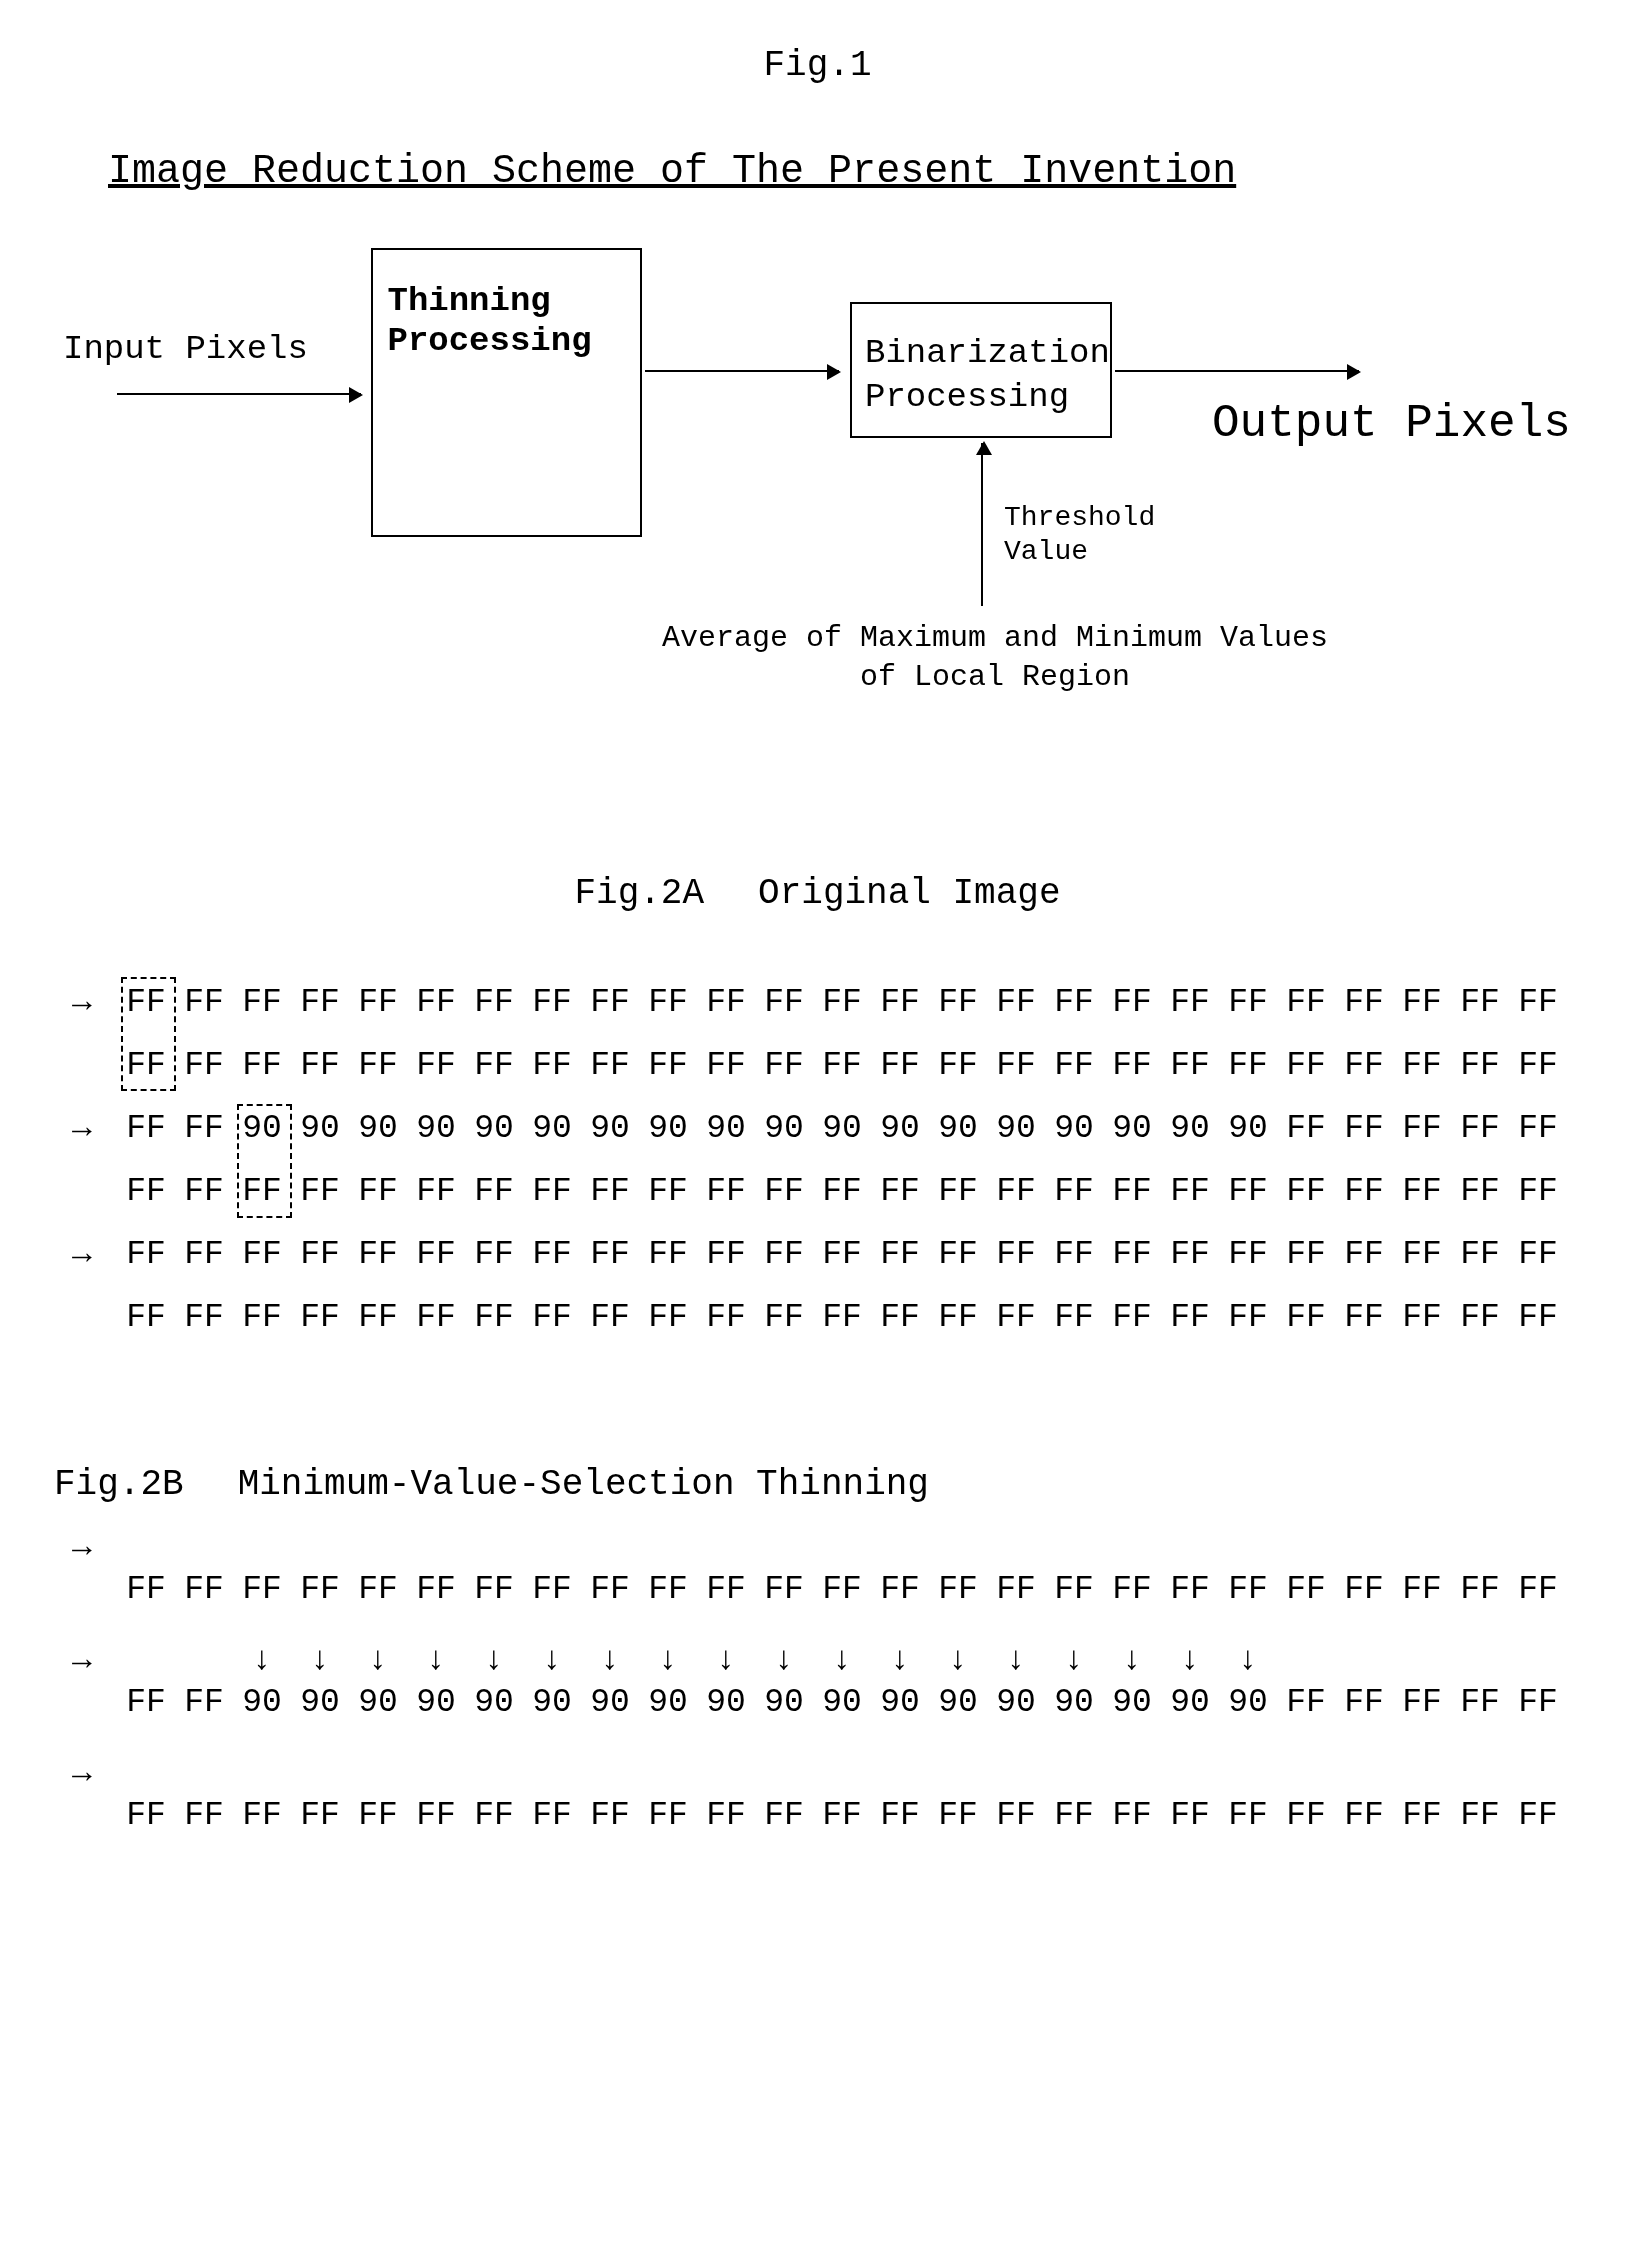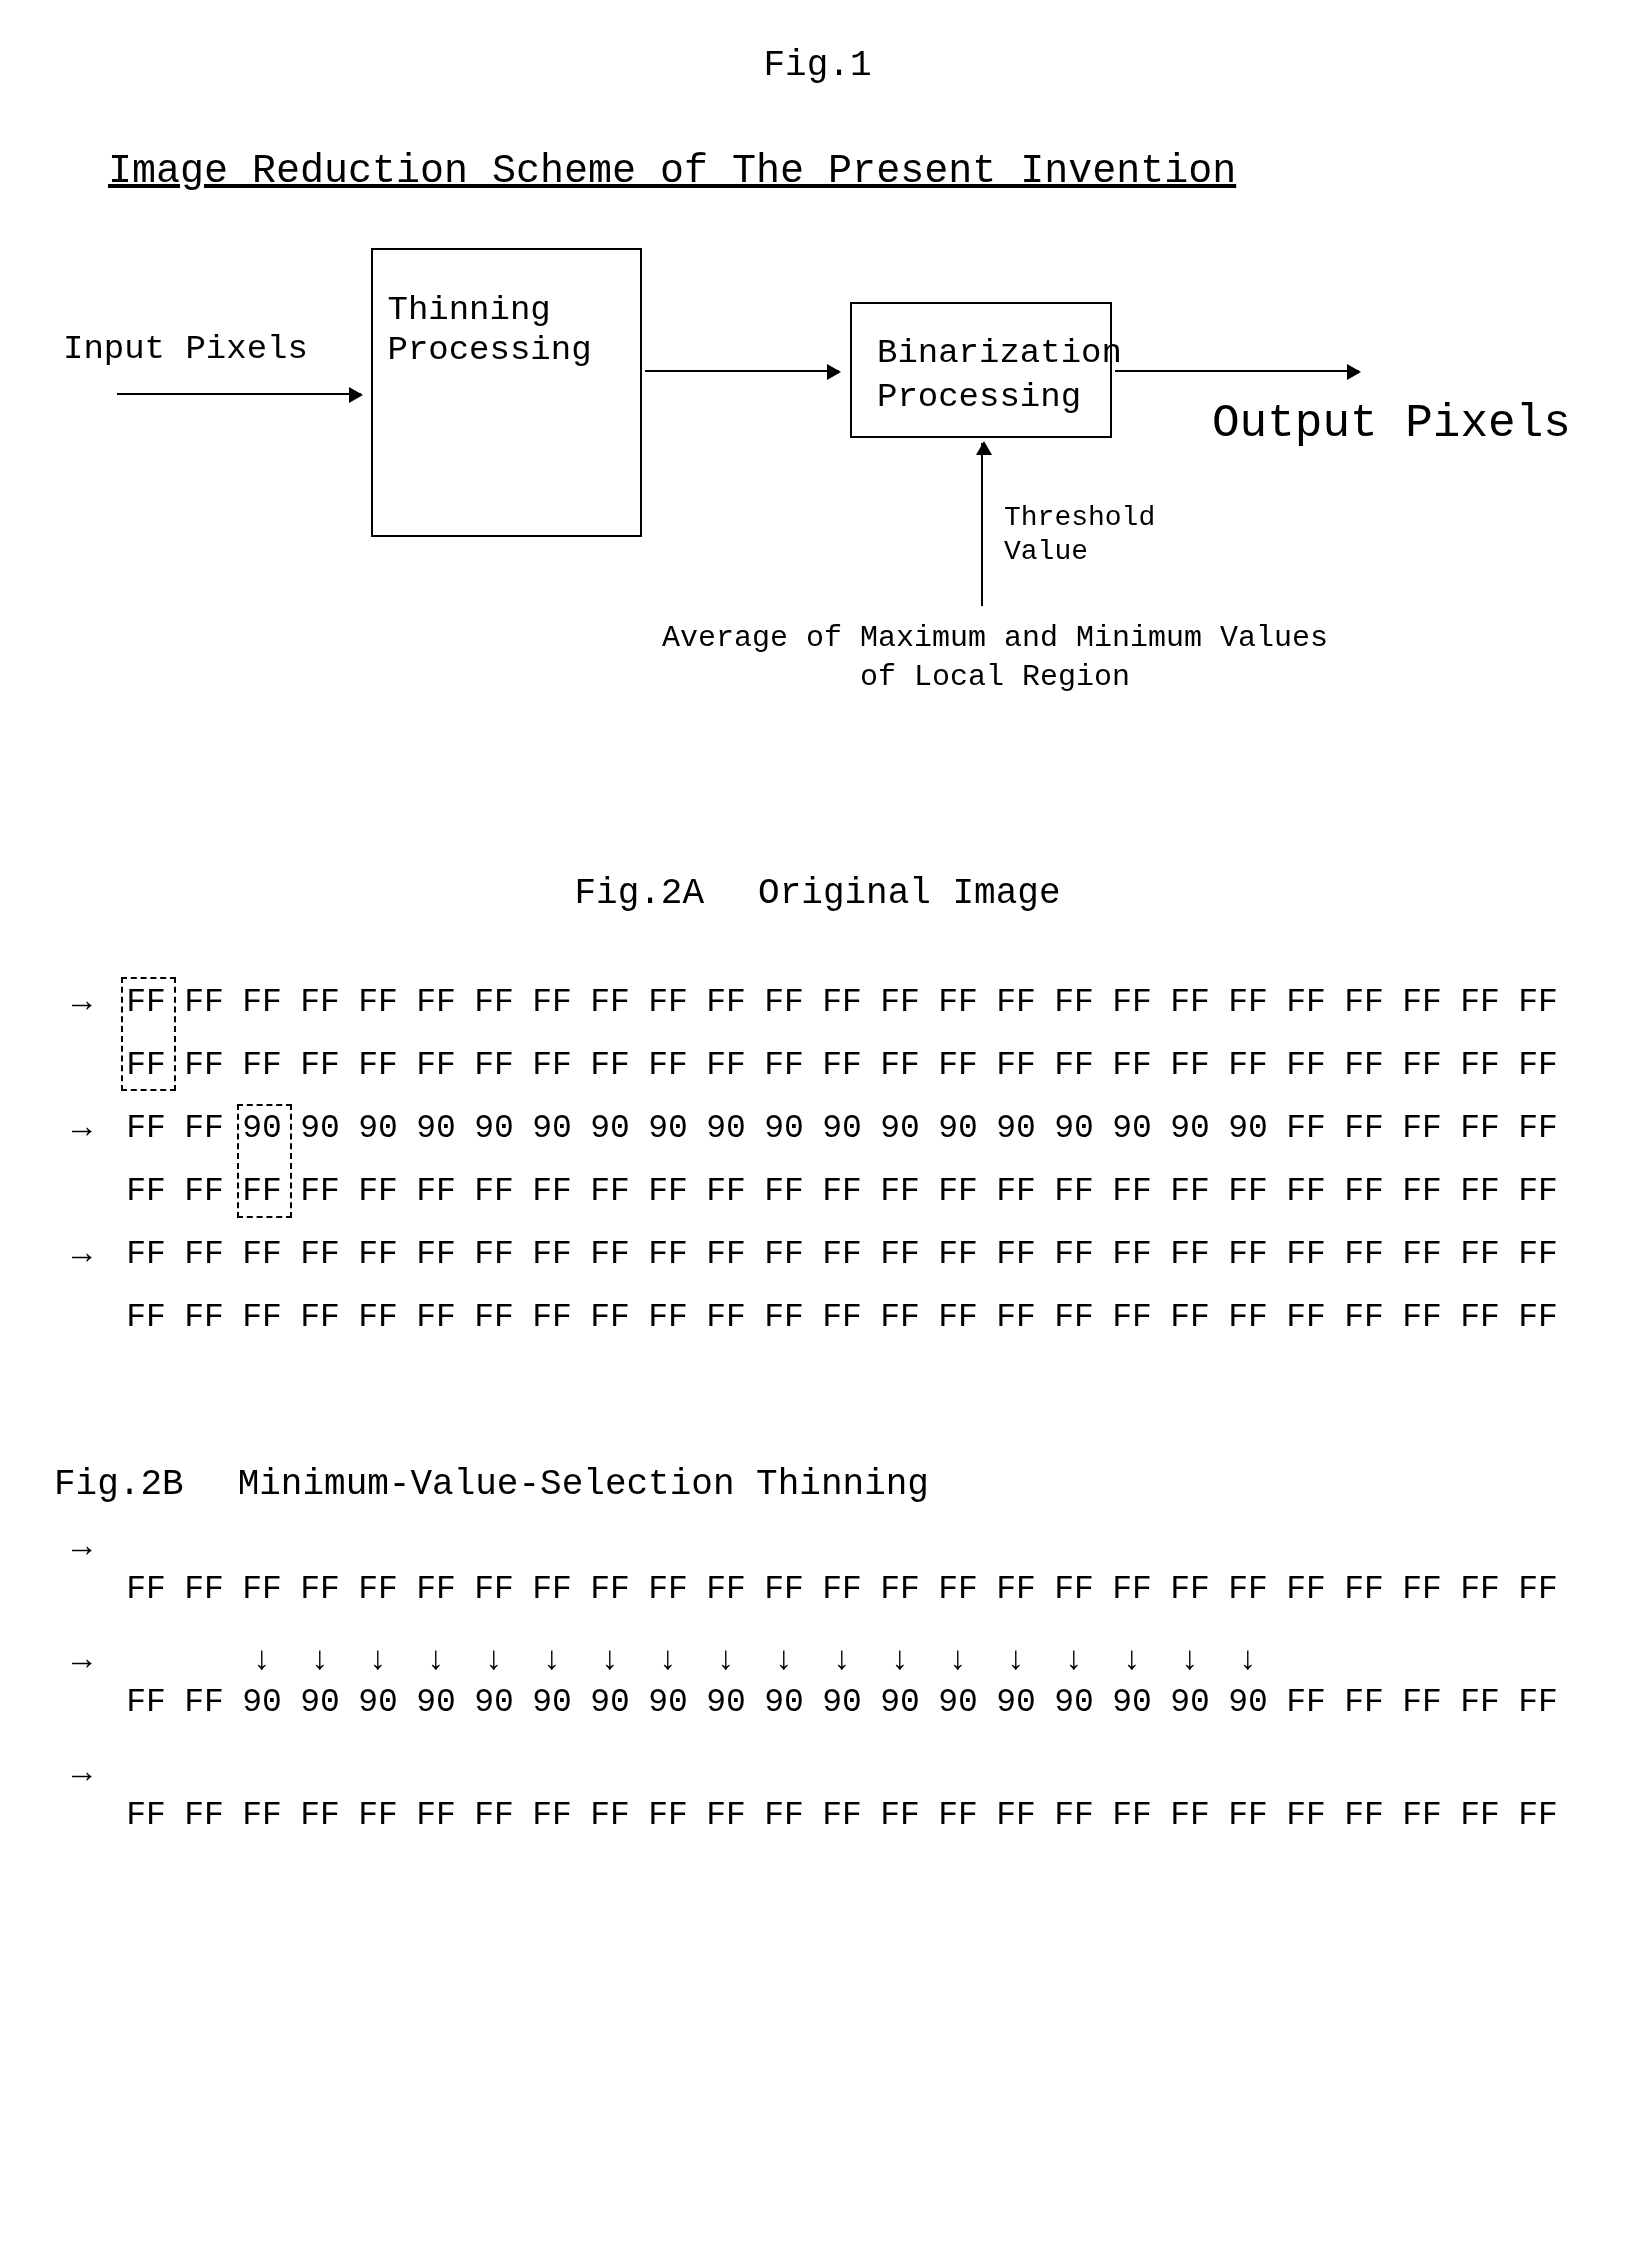--- a/index.html
+++ b/index.html
@@ -49,31 +49,32 @@
     border: 2.7px solid #000;
     padding: 12.7px 14.5px;
     font-size: 34px;
     line-height: 1.2;
     box-sizing: border-box;
   }
   .box1-top {
     white-space: pre;
   }
   .box1-bottom {
-    margin-top: 27px;
-    white-space: pre;
+    margin-top: 18px;
+    white-space: pre;
+    font-weight: bold;
   }
   .box2 {
     position: absolute;
     left: 796px;
     top: 72px;
     width: 262px;
     height: 136px;
     border: 2.7px solid #000;
-    padding: 27px 25px;
+    padding: 27px 13px;
     font-size: 34px;
     line-height: 1.3;
     box-sizing: border-box;
     white-space: pre;
   }
   .output-pixels {
     position: absolute;
     left: 1158px;
     top: 168px;
     font-size: 46px;

